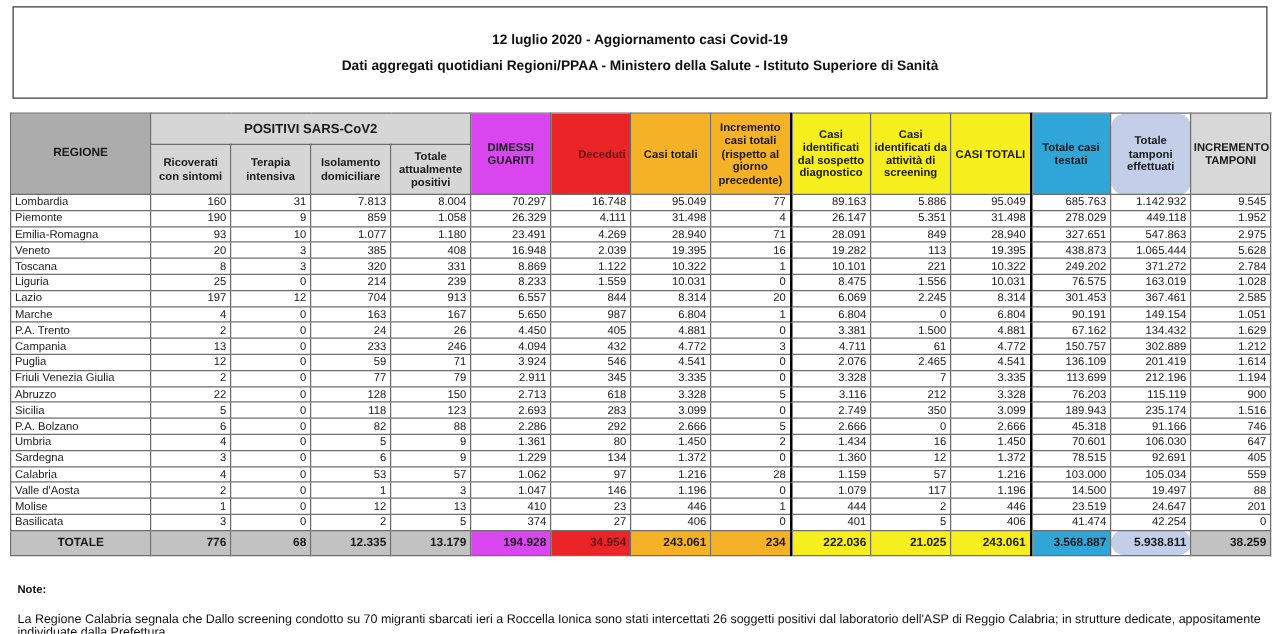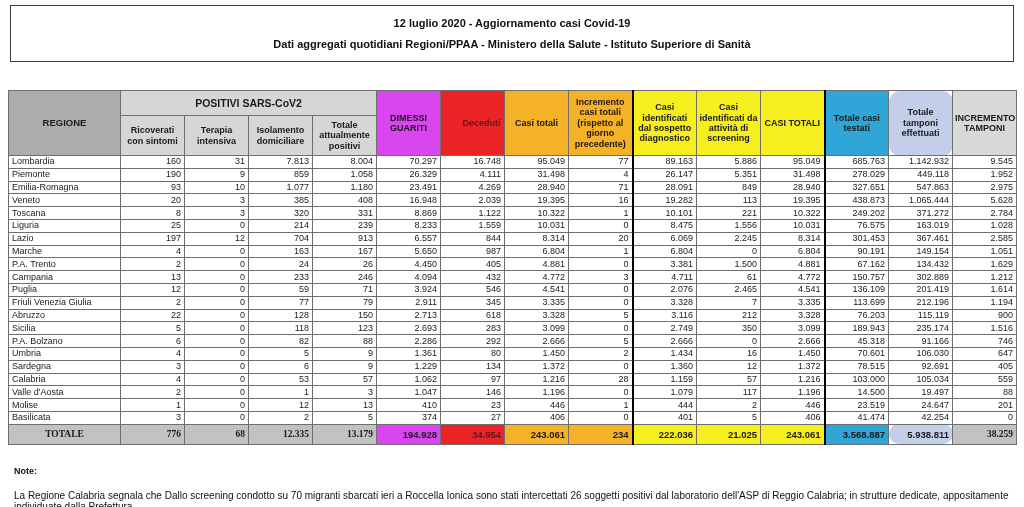--- a/index.html
+++ b/index.html
@@ -4,21 +4,21 @@
 <style>
   * { box-sizing: border-box; }
   html,body { margin:0; padding:0; }
   body {
     width:1024px; height:507px; position:relative; background:#ffffff;
     font-family:"Liberation Sans", sans-serif; color:#1a1a1a;
   }
 
   
   .title-box {
-    position:absolute; left:10px; top:5px; width:1004px; height:57px;
+    position:absolute; left:10px; top:5px; width:1004px; height:74px;
     border:1px solid #3c3c3c; background:#ffffff;
     display:flex; flex-direction:column; justify-content:center; gap:9px;
     text-align:center;
   }
   .title-box .line { font-size:11px; font-weight:bold; color:#111; }
 
   
   .tbl-wrap { position:absolute; left:8px; top:90px; }
   table { border-collapse:collapse; table-layout:fixed; width:1008px; border:1.5px solid #000; }
   th, td { border:1px solid #6e6e6e; overflow:hidden; }
@@ -27,21 +27,21 @@
   .h-group   { background:#D6D6D6; font-size:10.5px; height:25px; }
   .h-sub     { background:#D6D6D6; height:40px; }
   .thickL { border-left:2.5px solid #000 !important; }
 
   .bg-green  { background:#d946ef; }
   .bg-red    { background:#EB2428; color:#641616;padding-left:20px; }
   .bg-orange { background:#F5B226; }
   .bg-yellow { background:#F7EE1D; }
   .bg-blue   { background:#2FA5D8; }
   .bg-peri   { background:#C3CFE9;border-radius:11px; }
-  .bg-gray   { background:#C2C2C2;font-family:Liberation Serif, serif; }
+  .bg-gray   { background:#C2C2C2; }
   .bg-lgray  { background:#D8D8D8;margin-left:34px; }
 
   tbody td { font-size:9px; padding:0 3px; height:12.8px; line-height:11px; background:#fff; }
   tbody td.region { text-align:left; }
   tbody td.num { text-align:right; }
   tr.totale-row td { font-weight:bold; height:20px; font-size:9.5px; }
   tr.totale-row td.label { text-align:center; }
 
   
   .notes-label { position:absolute; left:14px; top:466px; font-size:9px; font-weight:bold; color:#111; }

